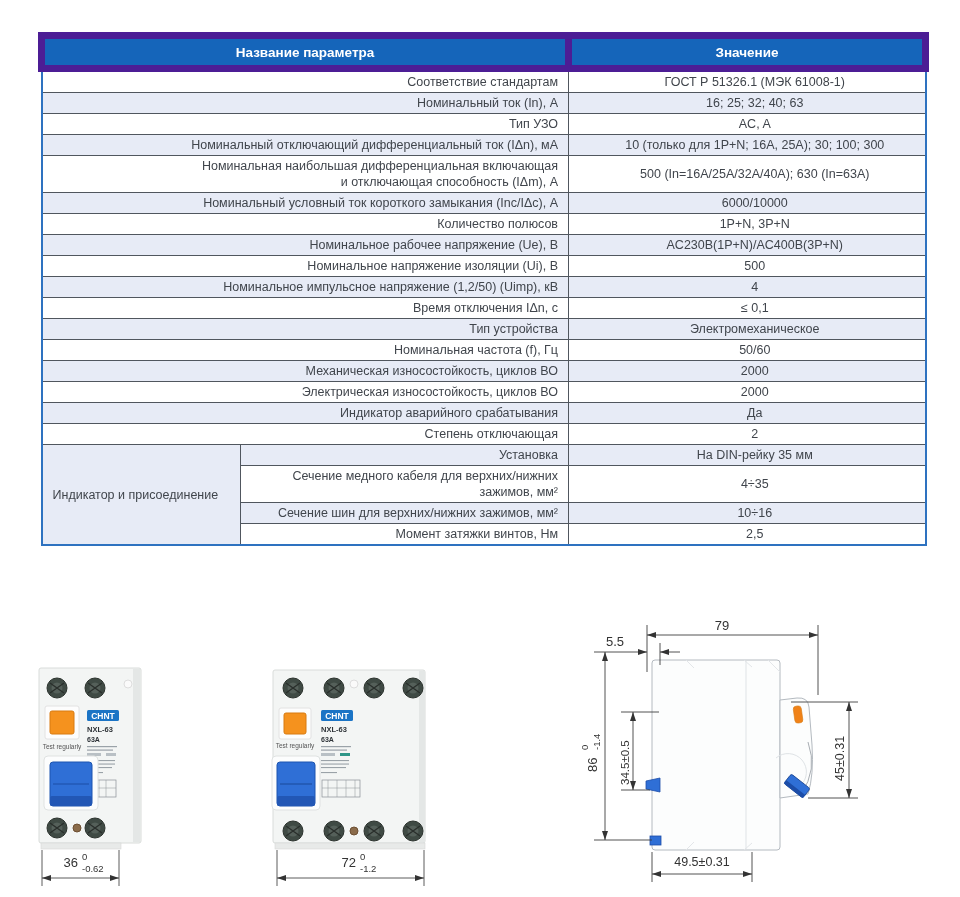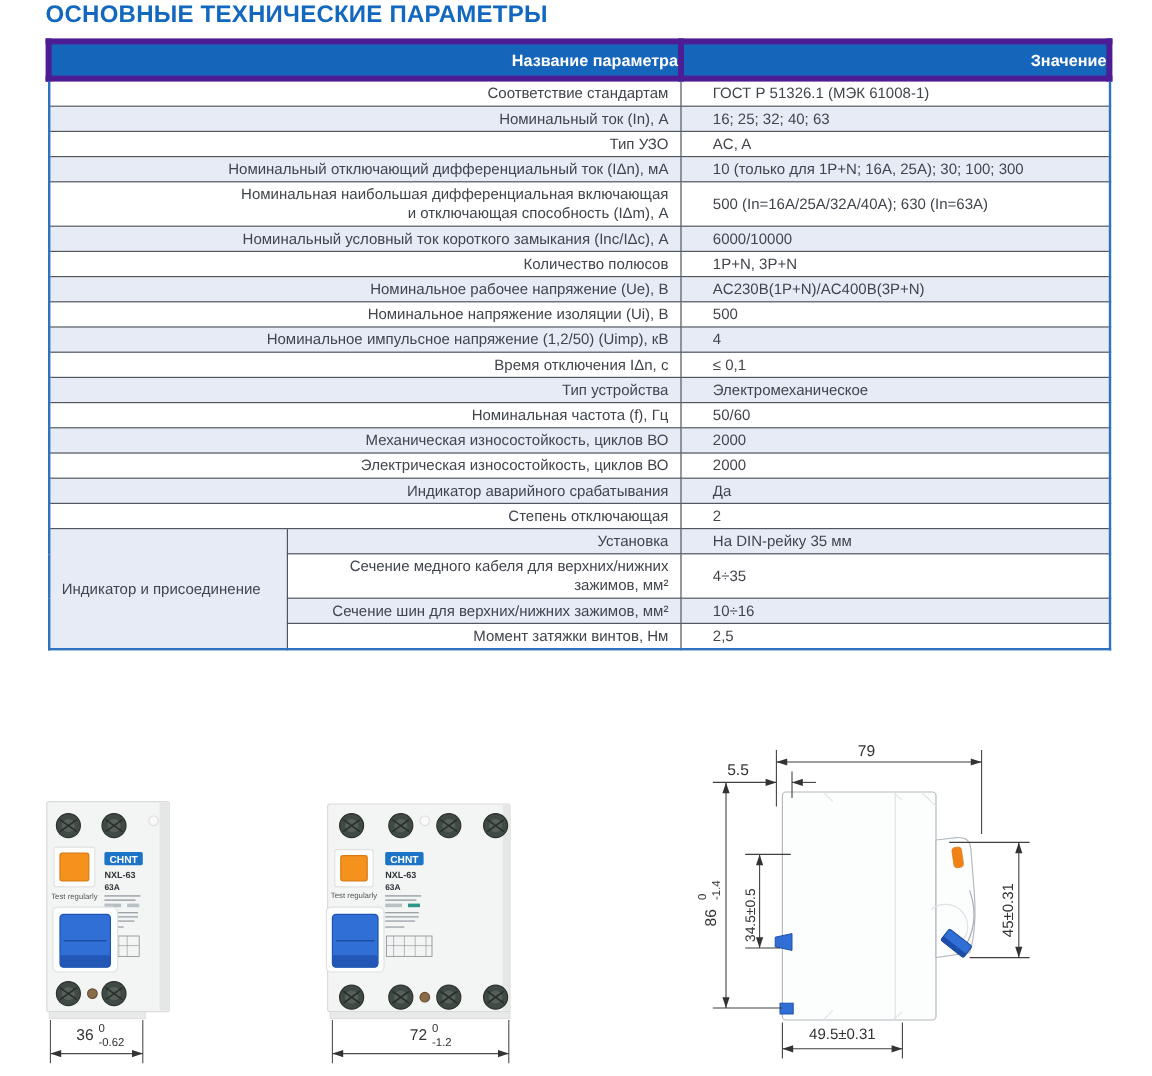--- a/index.html
+++ b/index.html
@@ -3,38 +3,37 @@
 <meta charset="utf-8">
 <style>
   html,body{margin:0;padding:0;background:#fff;}
   body{font-family:"Liberation Sans","DejaVu Sans",sans-serif;}
   .page{position:relative;width:960px;height:897px;background:#fff;overflow:hidden;}
   .sec-title{position:absolute;left:38px;margin:0;color:#1268bf;font-size:20px;font-weight:800;letter-spacing:.2px;white-space:nowrap;}
   #title1{top:1px;}
   #title2{top:570px;}
   table.params{position:absolute;left:38px;top:32px;width:884px;border-collapse:collapse;table-layout:fixed;
     border:2px solid #2e72c0;font-size:12.5px;color:#40454c;}
-  table.params th{background:#1565ba;color:#fff;font-weight:600;font-size:13.5px;height:26px;padding:0;border:5px solid #4c1d95;text-align:right;}
+  table.params th{background:#1565ba;color:#fff;font-weight:600;font-size:13.5px;height:26px;padding:0;border:7px solid #4c1d95;}
   table.params td{border:1px solid #50565e;padding:2px 10px;height:16px;line-height:1.28;background:#fff;}
   table.params td.p{text-align:right;white-space:pre-line;}
-  table.params td.v{padding-left:26px;}
+  table.params td.v{text-align:center;padding-left:26px;}
   table.params td.g{text-align:left;vertical-align:middle;}
   table.params tbody tr:nth-child(even) td{background:#e7ebf6;}
   svg text{font-family:"Liberation Sans","DejaVu Sans",sans-serif;}
   .figsvg{position:absolute;}
   #fig1{left:30px;top:655px;}
   #fig2{left:260px;top:655px;}
   #fig3{left:560px;top:608px;}
 </style>
 </head>
 <body>
 
 <div class="page">
 
-  <h1 class="sec-title" id="title1">ОСНОВНЫЕ ТЕХНИЧЕСКИЕ ПАРАМЕТРЫ</h1>
 
   <table class="params">
     <colgroup>
         <col style="width:199px">
         <col style="width:328px">
         <col style="width:357px">
       </colgroup>
     <thead>
       <tr>
         <th colspan="2">Название параметра</th>

